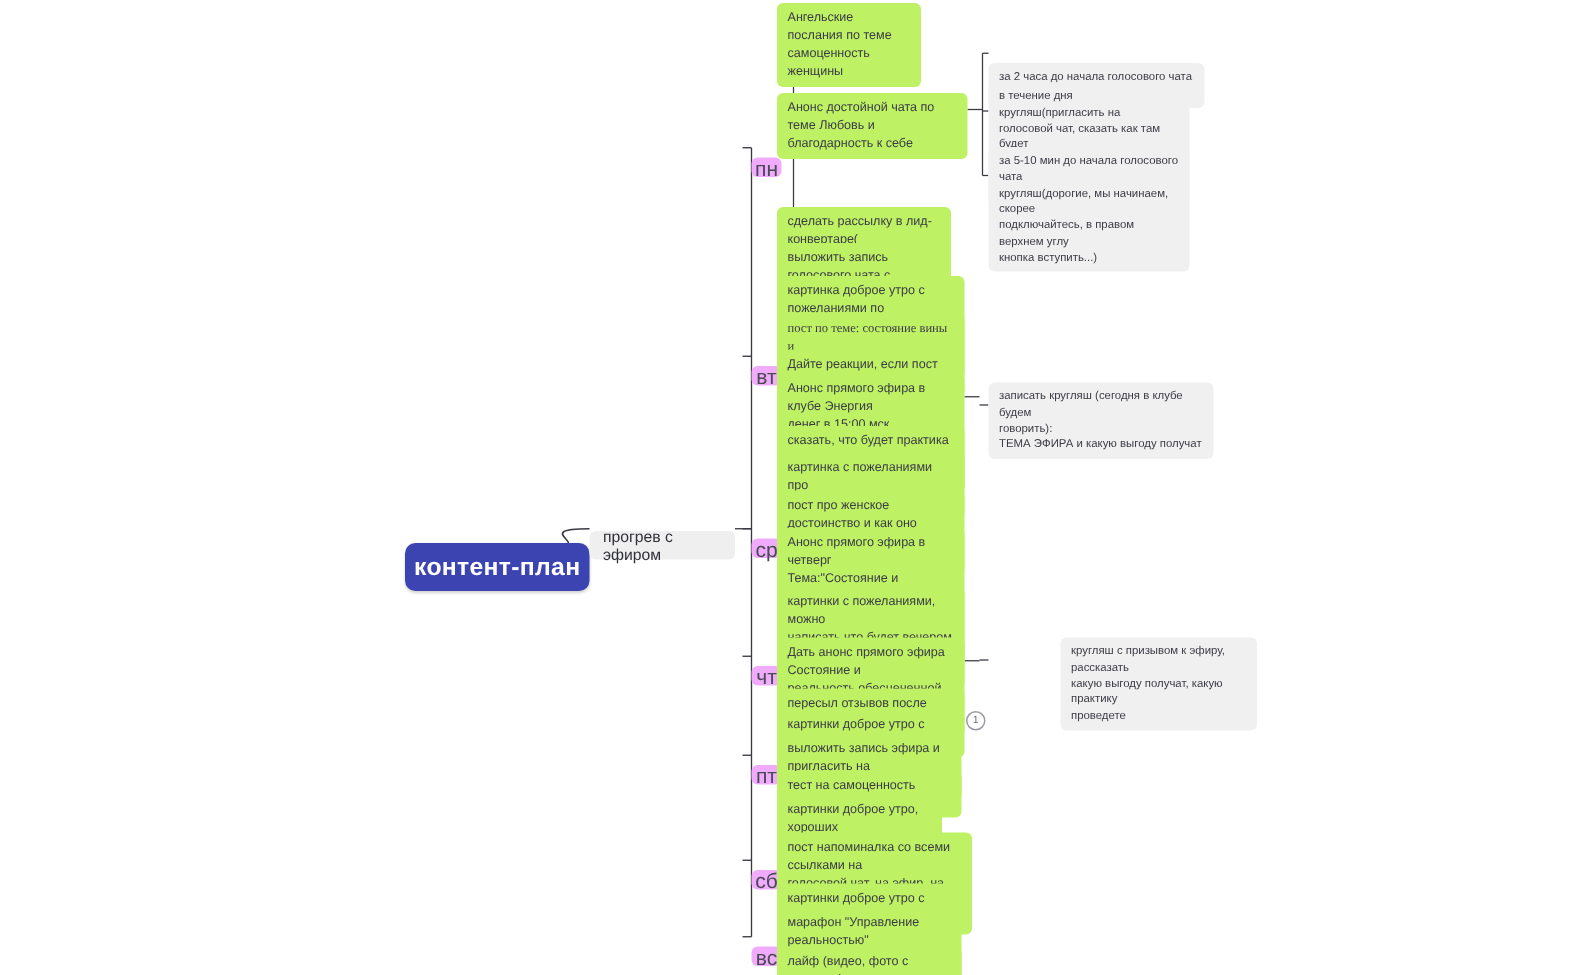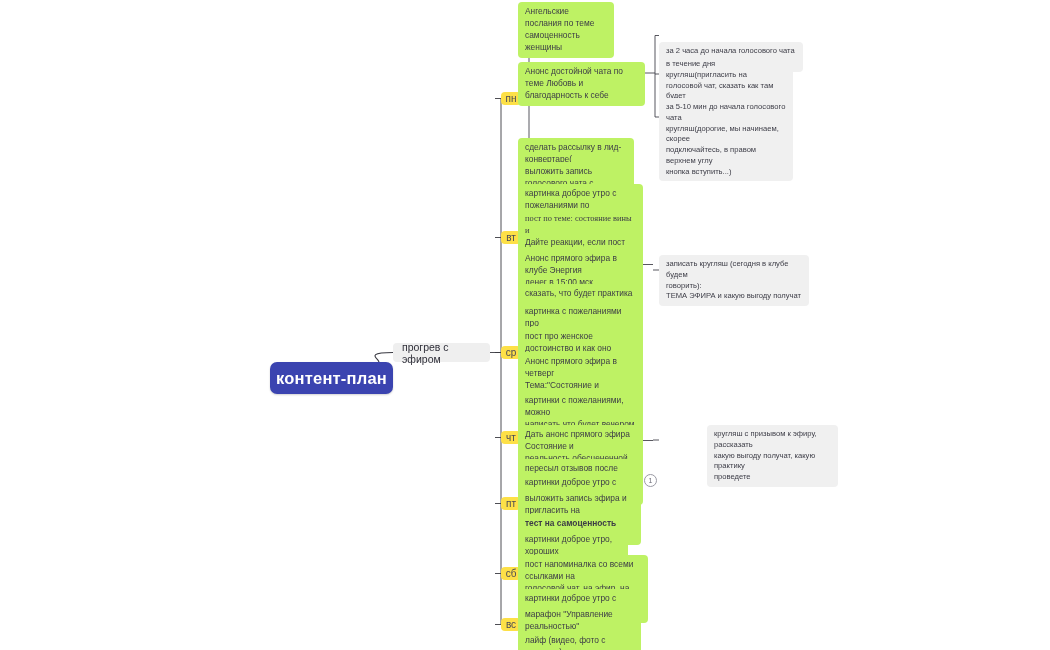--- a/index.html
+++ b/index.html
@@ -43,27 +43,28 @@
     background:#efefef;
     border-radius:4px;
     color:#30303a;
     font-size:10.5px;
     display:flex;align-items:center;justify-content:center;
     padding:5px 9px;
     box-sizing:border-box;
   }
   .day{
     position:absolute;
-    background:#fde047;
+    background:#f0abfc;
     border-radius:4px;
     color:#4a4a55;
-    font-size:10px;
+    font-size:14px;
     display:flex;align-items:center;justify-content:center;
     width:20px;height:13px;
     box-sizing:border-box;
+    margin-top:13px;
   }
   .badge{
     position:absolute;
     width:11px;height:11px;
     border:1px solid #9a9aa4;
     border-radius:50%;
     color:#6c6c78;
     font-size:7px;
     display:flex;align-items:center;justify-content:center;
     background:#ffffff;
@@ -128,21 +129,21 @@
       <path d="M529,541 H518" fill="none" stroke="#3a3a42" stroke-width="0.85"></path>
       <path d="M529,570.5 H518" fill="none" stroke="#3a3a42" stroke-width="0.85"></path>
       <path d="M495,624.5 L501,624.5" fill="none" stroke="#3a3a42" stroke-width="0.9"></path>
       <path d="M529,595.5 V637.5" fill="none" stroke="#3a3a42" stroke-width="0.85"></path>
       <path d="M521,624.5 L529,624.5" fill="none" stroke="#3a3a42" stroke-width="0.9"></path>
       <path d="M529,595.5 H518" fill="none" stroke="#3a3a42" stroke-width="0.85"></path>
       <path d="M529,620.5 H518" fill="none" stroke="#3a3a42" stroke-width="0.85"></path>
       <path d="M529,637.5 H518" fill="none" stroke="#3a3a42" stroke-width="0.85"></path>
     </svg>
   <div class="root" id="root-node" style="left: 270px; top: 362px; width: 123px; height: 32px;">контент-план</div>
-  <div class="branch" id="branch-node" style="left: 393px; top: 343px; width: 97px; height: 19px;">прогрев с эфиром</div>
+  <div class="branch" id="branch-node" style="left: 393px; top: 354px; width: 97px; height: 19px;">прогрев с эфиром</div>
   <div id="dyn">
       <div class="day" style="left: 501px; top: 92px;">пн</div>
       <div class="node lvl2" style="left: 518px; top: 2px; width: 96px; min-height: 22px;">Ангельские послания по теме
 самоценность женщины</div>
       <div class="node lvl2" style="left: 518px; top: 62px; width: 127px; min-height: 22px;">Анонс достойной чата по теме Любовь и
 благодарность к себе</div>
       <div class="node lvl3" style="left: 659px; top: 42px; width: 144px; min-height: 21px;">за 2 часа до начала голосового чата
 повторный анонс с выгодами</div>
       <div class="node lvl3" style="left: 659px; top: 55px; width: 134px; min-height: 38px;">в течение дня кругляш(пригласить на
 голосовой чат, сказать как там будет
@@ -188,21 +189,21 @@
 Возможности достойной женщины"</div>
       <div class="node lvl3" style="left: 659px; top: 425px; width: 131px; min-height: 30px; margin-left: 48px;">кругляш с призывом к эфиру, рассказать
 какую выгоду получат, какую практику
 проведете</div>
       <div class="node lvl2" style="left: 518px; top: 459px; width: 125px; min-height: 13px;">пересыл отзывов после эфира</div>
       <div class="day" style="left: 501px; top: 497px;">пт</div>
       <div class="node lvl2" style="left: 518px; top: 473px; width: 123px; min-height: 13px;">картинки доброе утро с пожеланиями</div>
       <div class="badge" style="left: 644px; top: 474px;">1</div>
       <div class="node lvl2" style="left: 518px; top: 489px; width: 123px; min-height: 22px;">выложить запись эфира и пригласить на
 программу "Счастье Женщины"</div>
-      <div class="node lvl2" style="left: 518px; top: 514px; width: 123px; min-height: 13px; font-weight: bold;">тест на самоценность</div>
+      <div class="node lvl2" style="left: 518px; top: 514px; width: 123px; min-height: 13px;">тест на самоценность</div>
       <div class="day" style="left: 501px; top: 567px;">сб</div>
       <div class="node lvl2" style="left: 518px; top: 530px; width: 110px; min-height: 22px;">картинки доброе утро, хороших
 выходных</div>
       <div class="node lvl2" style="left: 518px; top: 555px; width: 130px; min-height: 31px;">пост напоминалка со всеми ссылками на
 голосовой чат, на эфир, на полезные
 посты</div>
       <div class="day" style="left: 501px; top: 618px;">вс</div>
       <div class="node lvl2" style="left: 518px; top: 589px; width: 123px; min-height: 13px;">картинки доброе утро с пожеланиями</div>
       <div class="node lvl2" style="left: 518px; top: 605px; width: 123px; min-height: 31px;">марафон "Управление реальностью"
 Урок 7.

